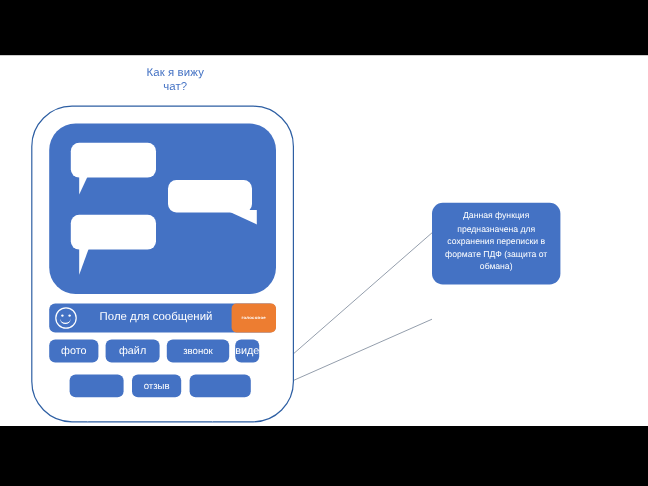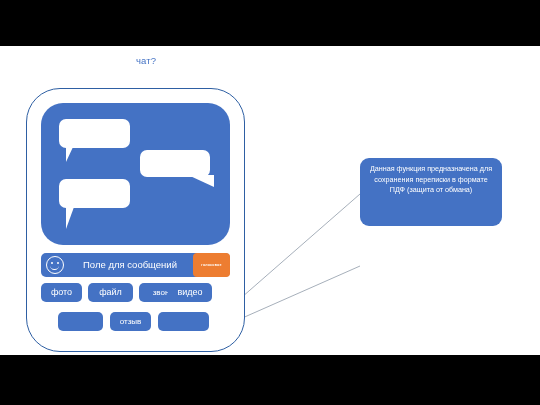--- a/index.html
+++ b/index.html
@@ -188,21 +188,21 @@
   }
   .row-main {
     height: 19px;
     line-height: 19px;
     font-size: 9px;
     top: 237px;
   }
   #btn-photo  { left: 41px;  width: 41px; }
   #btn-file   { left: 88px;  width: 45px; }
   #btn-call   { left: 139px; width: 52px; font-size: 8px; }
-  #btn-video  { left: 168px; width: 44px; }
+  #btn-video  { left: 196px; width: 20px; }
 
   .row-secondary {
     height: 19px;
     line-height: 19px;
     top: 266px;
     font-size: 9px;
   }
   #btn-rate   { left: 58px;  width: 45px; }
   #btn-review { left: 110px; width: 41px; font-size: 8px; }
   #btn-save   { left: 158px; width: 51px; }
@@ -221,41 +221,42 @@
     position: absolute;
     background: #4472c4;
     border-radius: 9px;
     color: #ffffff;
     font-size: 7.2px;
     line-height: 10.5px;
     text-align: center;
     padding: 6px 8px;
     box-sizing: border-box;
   }
-  #callout-pdf     { left: 360px; top: 112px; width: 142px; height: 68px; }
+  #callout-pdf     { left: 360px; top: 123px; width: 107px; height: 68px; }
   #callout-template{ left: 360px; top: 192px; width: 125px; height: 55px; }
 
   #connector-layer {
     position: absolute;
     left: 0; top: 0;
     width: 540px;
     height: 309px;
     pointer-events: none;
   }
 </style>
 </head>
 <body>
 
 <div id="slide-root">
 
   <div class="band" id="band-top"></div>
 
   <div id="slide-canvas">
 
     <div id="slide-title">
+      <div>Как я вижу</div>
       <div>чат?</div>
     </div>
 
     <svg id="connector-layer" viewBox="0 0 540 309" preserveAspectRatio="none">
       <line x1="360" y1="148" x2="218" y2="272" stroke="#8f9aa8" stroke-width="0.8"></line>
       <line x1="360" y1="220" x2="222" y2="281" stroke="#8f9aa8" stroke-width="0.8"></line>
     </svg>
 
     <div id="phone-frame"></div>
 

